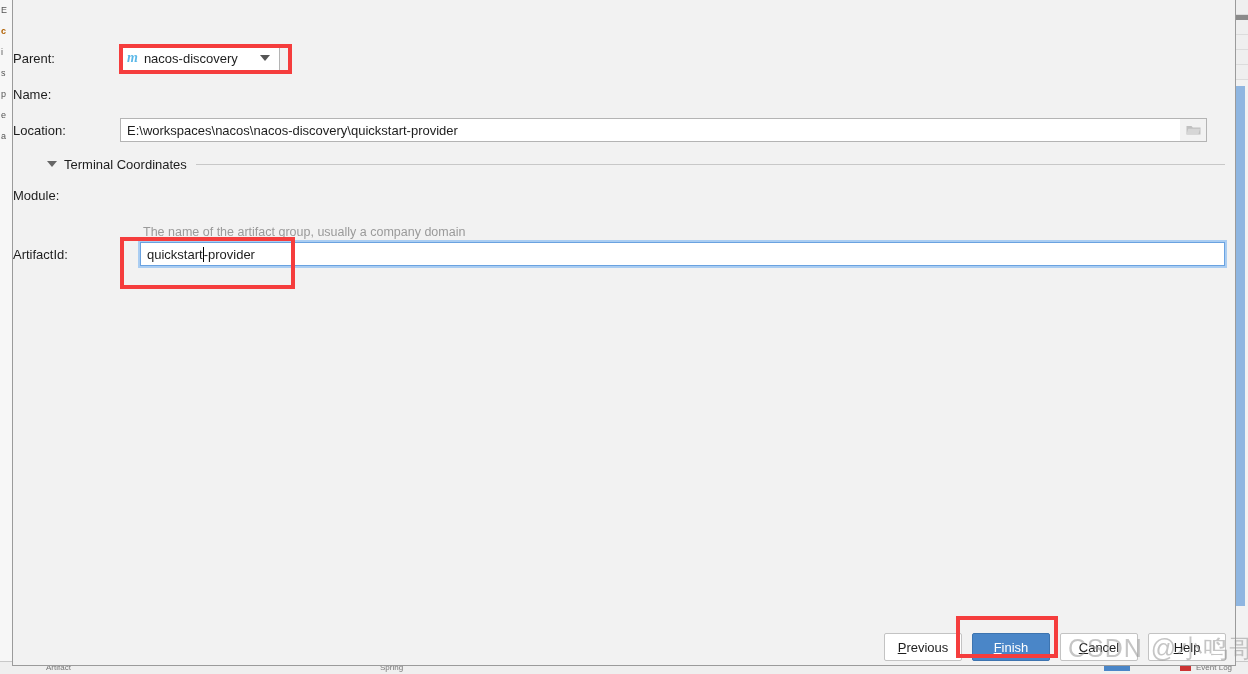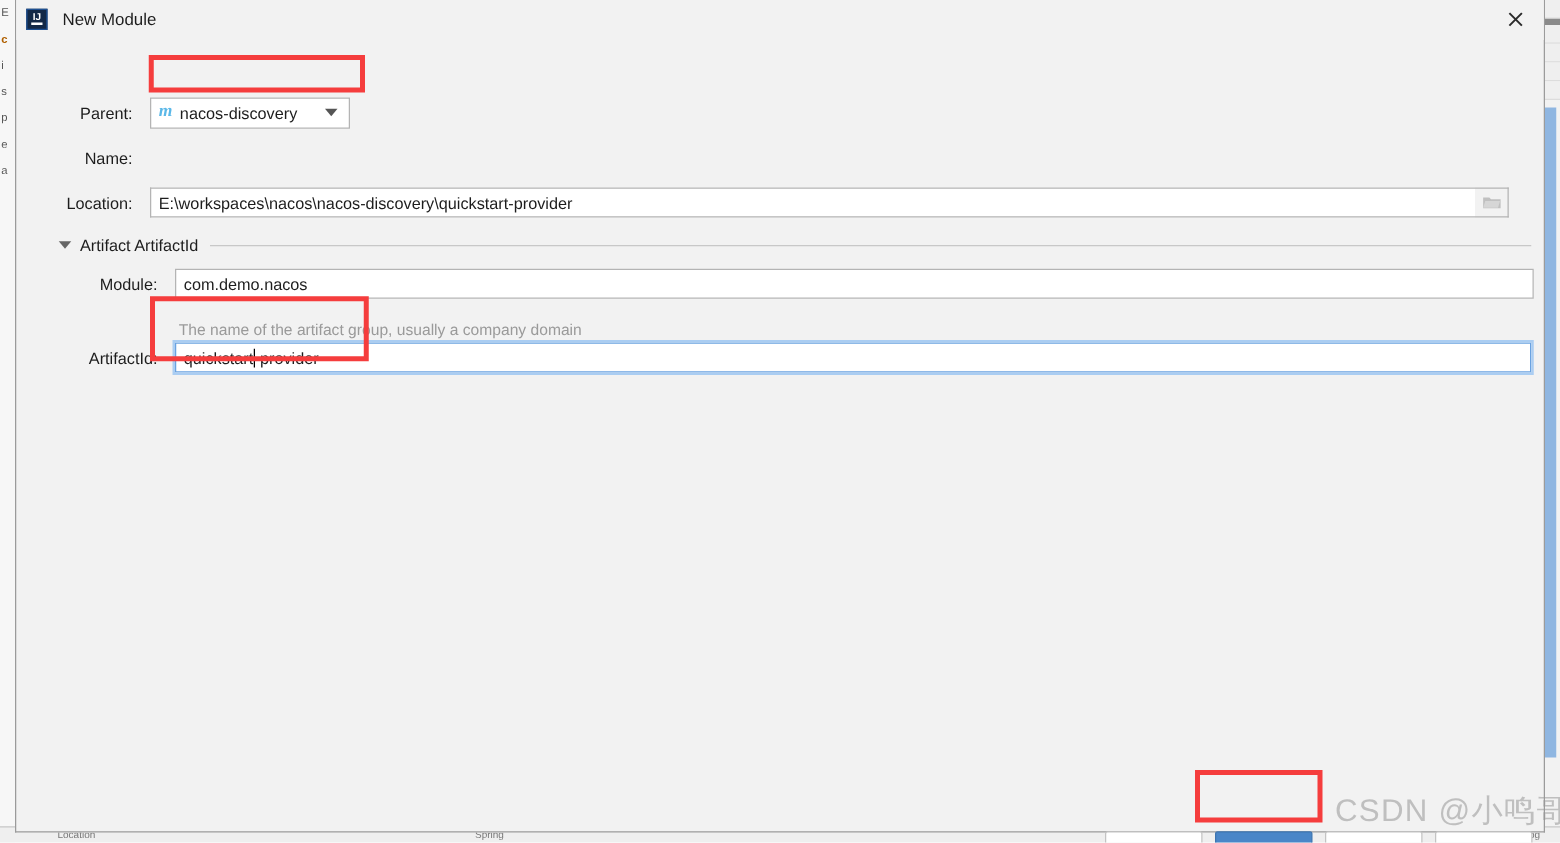--- a/index.html
+++ b/index.html
@@ -142,21 +142,21 @@
   }
 
   .row {
     position: absolute;
     left: 0;
     height: 24px;
     display: flex;
     align-items: center;
   }
   .lbl {
-    text-align: right;
+    text-align: left;
     font-size: 13px;
     color: #1d1d1d;
     white-space: nowrap;
   }
 
   .txtfield {
     box-sizing: border-box;
     height: 24px;
     background: #ffffff;
     border: 1px solid #b4b4b4;
@@ -332,42 +332,30 @@
     <div class="rs-row"></div>
     <div class="rs-row"></div>
     <div class="rs-row"></div>
     <div class="rs-row"></div>
     <div class="rs-green"></div>
     <div class="rs-scroll"></div>
     <div class="rs-cjk">开</div>
   </div>
 
   <div class="ide-bottom-strip">
-    <span class="bs-text" style="left:46px;">Location</span>
+    <span class="bs-text" style="left:46px;">Artifact</span>
     <span class="bs-text" style="left:380px;">Spring</span>
     <span class="bs-text" style="left:1196px;">Event Log</span>
     <div class="bs-blue" style="left:1104px;"></div>
     <div class="bs-red" style="left:1180px;"></div>
   </div>
 </div>
 
 <div id="dialog">
 
-  <div id="titlebar">
-    <div class="ij-icon">
-      <div class="ij-letters">IJ</div>
-      <div class="ij-bar"></div>
-    </div>
-    <div id="title-text">New Module</div>
-    <div id="close-btn">
-      <svg width="13" height="13" viewBox="0 0 13 13">
-        <path d="M1.5 1.5 L11.5 11.5 M11.5 1.5 L1.5 11.5" stroke="#2b2b2b" stroke-width="1.6" fill="none"></path>
-      </svg>
-    </div>
-  </div>
 
   <div id="dlg-body">
 
     <div class="row" style="top:46px; left:0; width:1204px;">
       <div class="lbl" style="width:93px; margin-right:14px;">Parent:</div>
       <div class="combo" style="width:160px;">
         <span class="maven-m">m</span>
         <span>nacos-discovery</span>
         <span class="combo-arrow"></span>
       </div>
@@ -385,29 +373,26 @@
       <div class="browse-btn">
         <svg width="15" height="12" viewBox="0 0 15 12">
           <path d="M0.5 2 L5.5 2 L6.8 3.4 L14.5 3.4 L14.5 10.5 L0.5 10.5 Z" fill="#c0c0c0"></path>
           <path d="M2.2 4.8 L14 4.8 L12.4 10.2 L0.6 10.2 Z" fill="#d6d6d6"></path>
         </svg>
       </div>
     </div>
 
     <div id="section-header">
       <span class="tri-down"></span>
-      <span class="sect-title">Artifact ArtifactId</span>
+      <span class="sect-title">Terminal Coordinates</span>
       <span class="sect-line"></span>
     </div>
 
     <div class="row" style="top:183px; left:0; width:1216px;">
       <div class="lbl" style="width:113px; margin-right:14px;">Module:</div>
-      <div class="txtfield" style="width:1087px;">
-        <span>com.demo.nacos</span>
-      </div>
     </div>
     <div class="hint" style="left:130px; top:225px;">The name of the artifact group, usually a company domain</div>
 
     <div class="row" style="top:242px; left:0; width:1218px;">
       <div class="lbl" style="width:113px; margin-right:14px;">ArtifactId:</div>
       <div class="txtfield focused" style="width:1085px;">
         <span>quickstart</span>
           <span class="caret"></span>
           <span>-provider</span>
       </div>

